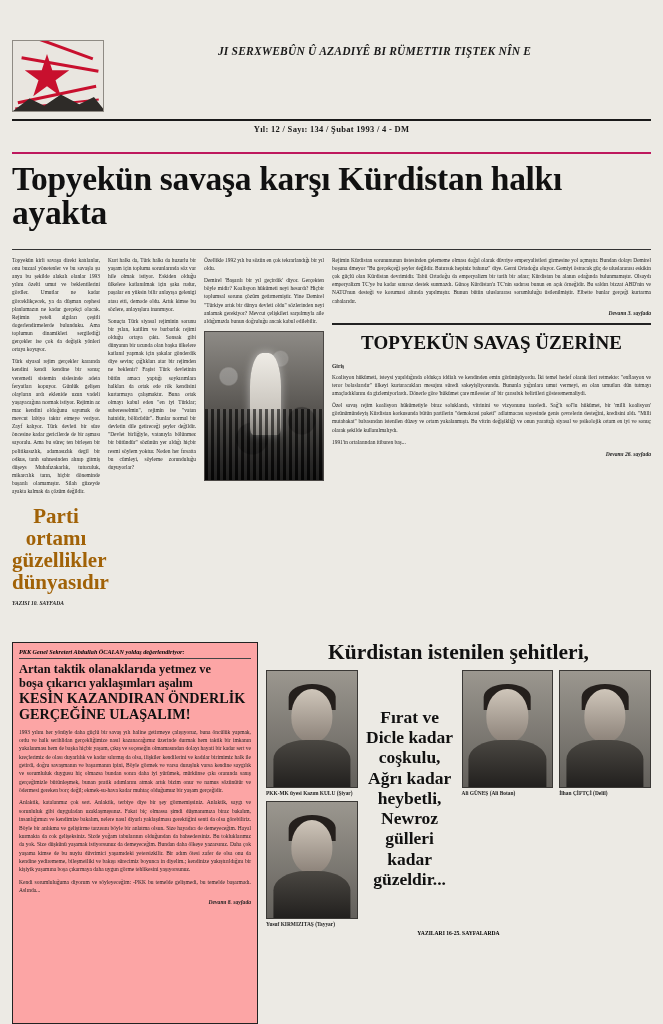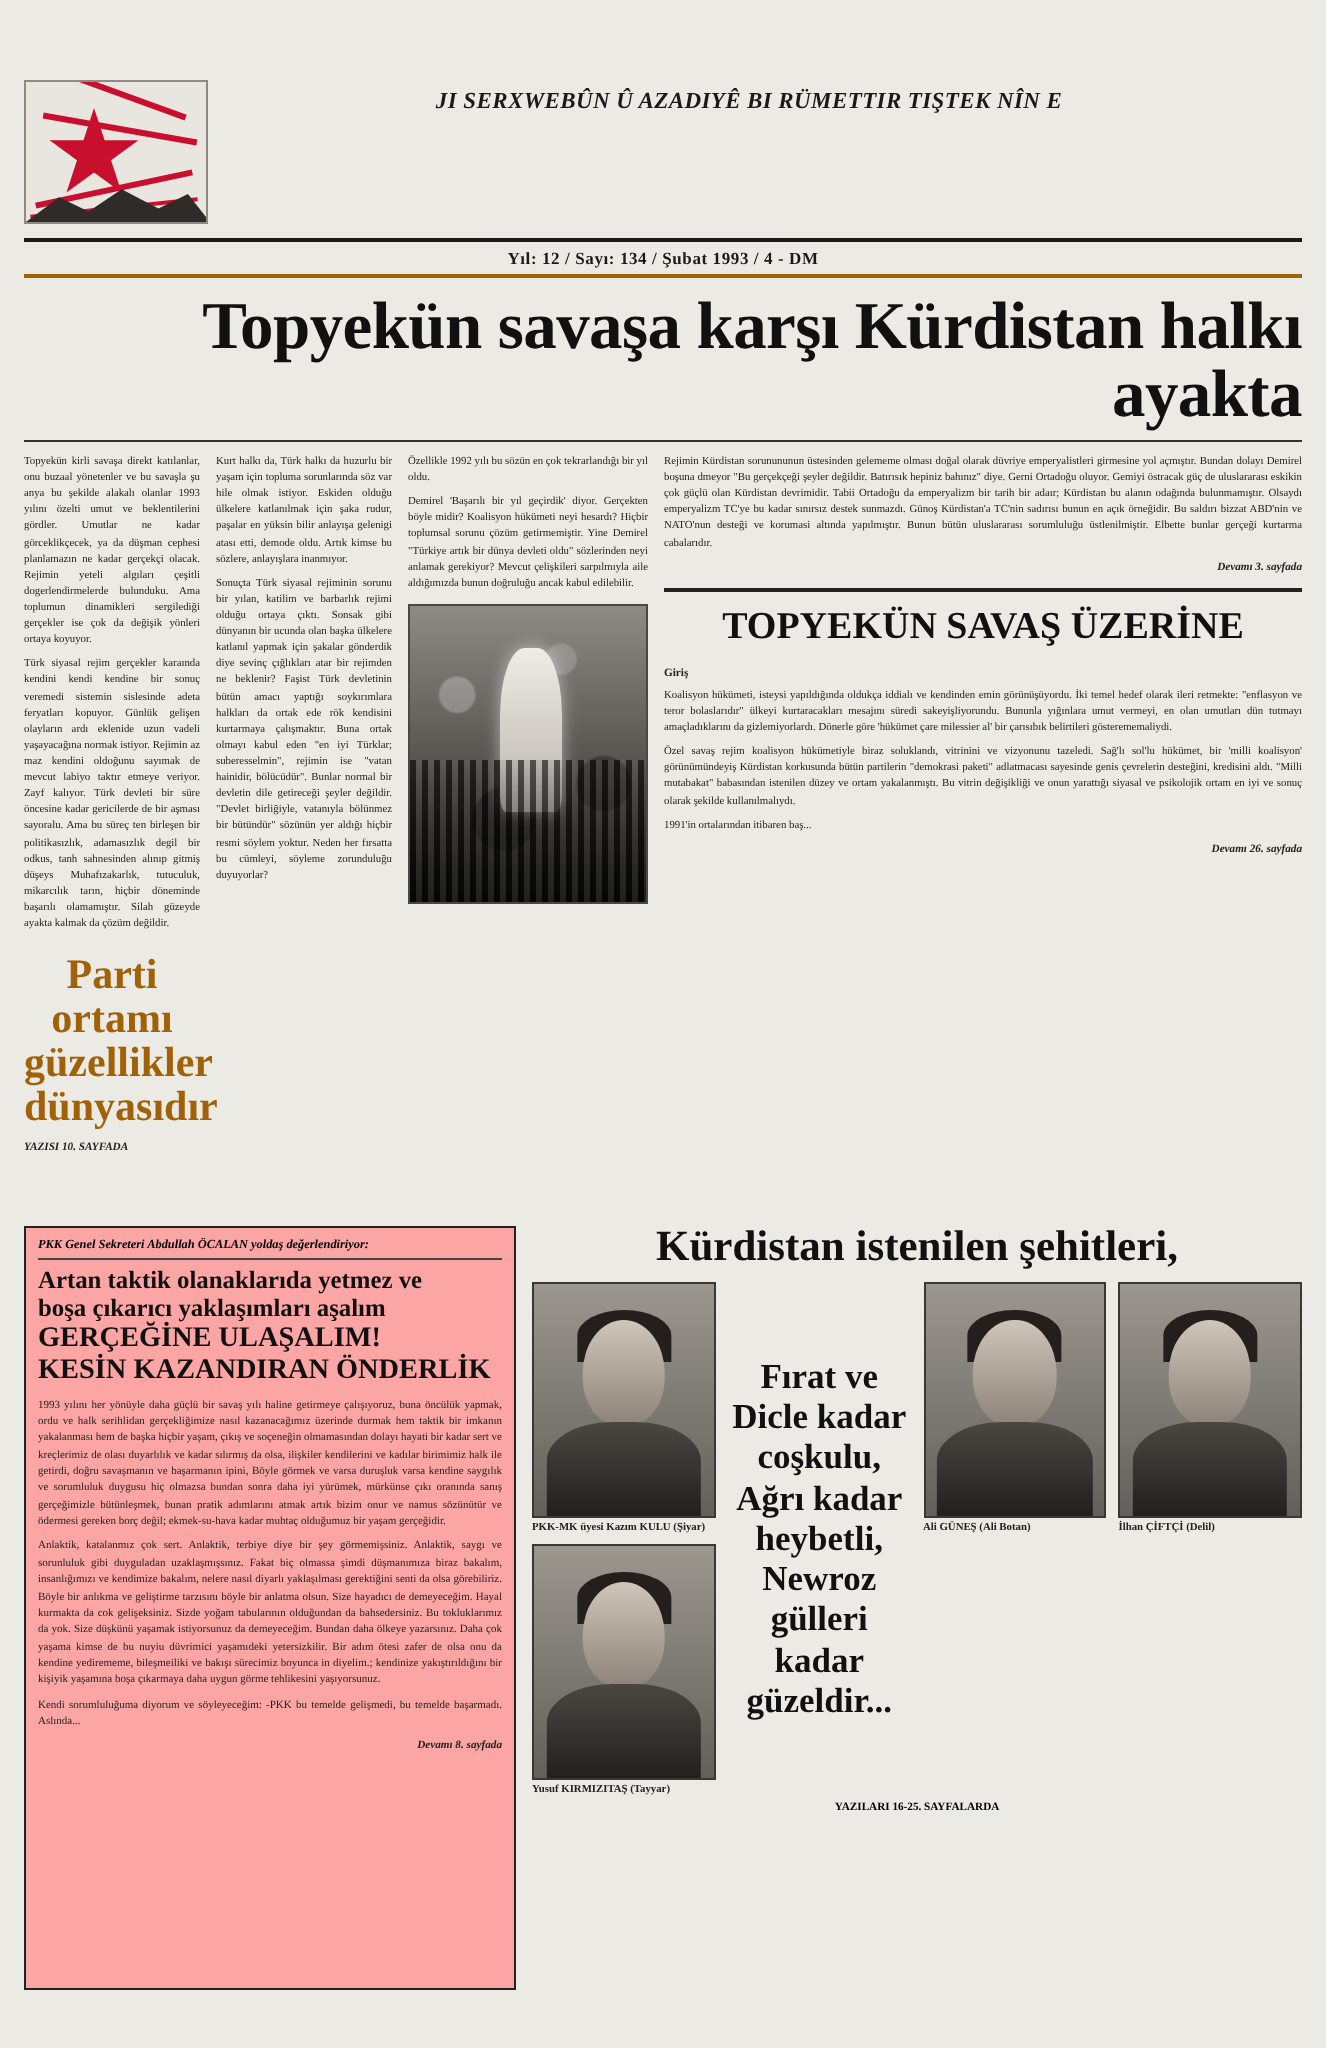--- a/index.html
+++ b/index.html
@@ -89,31 +89,31 @@
     position: relative;
     height: 0;
   }
   .issue-line {
     text-align: center;
     font-size: 8.5px;
     font-weight: bold;
     letter-spacing: 0.3px;
     color: #1a1a1a;
     margin-top: 3px;
-    padding-bottom: 3px;
-    border-bottom: 2px solid #a16207;
+    padding-bottom: 18px;
+    border-bottom: 2px solid #be185d;
   }
 
   
   .main-headline {
     font-size: 33.5px;
     font-weight: bold;
-    text-align: right;
+    text-align: left;
     color: #111;
-    margin: 8px 0 6px 0;
+    margin: 8px 0 20px 0;
     letter-spacing: -0.3px;
     line-height: 1;
   }
   .rule-thin { border-top: 1px solid #333; margin-bottom: 6px; }
 
   
   .top-area {
     display: flex;
     gap: 8px;
     height: 380px;
@@ -370,22 +370,22 @@
     </div>
   </div>
 
   <div class="mid-area">
 
     <div class="ocalan-box">
       <div class="ocalan-kicker">PKK Genel Sekreteri Abdullah ÖCALAN yoldaş değerlendiriyor:</div>
       <div class="ocalan-head">
         <span>Artan taktik olanaklarıda yetmez ve</span><br>
         <span>boşa çıkarıcı yaklaşımları aşalım</span>
+        <span class="big">KESİN KAZANDIRAN ÖNDERLİK</span>
         <span class="big">GERÇEĞİNE ULAŞALIM!</span>
-        <span class="big">KESİN KAZANDIRAN ÖNDERLİK</span>
       </div>
       <div class="ocalan-body">
         <p>1993 yılını her yönüyle daha güçlü bir savaş yılı haline getirmeye çalışıyoruz, buna öncülük yapmak, ordu ve halk serihlidan gerçekliğimize nasıl kazanacağımız üzerinde durmak hem taktik bir imkanın yakalanması hem de başka hiçbir yaşam, çıkış ve soçeneğin olmamasından dolayı hayati bir kadar sert ve kreçlerimiz de olası duyarlılık ve kadar sılırmış da olsa, ilişkiler kendilerini ve kadılar birimimiz halk ile getirdi, doğru savaşmanın ve başarmanın ipini, Böyle görmek ve varsa duruşluk varsa kendine saygılık ve sorumluluk duygusu hiç olmazsa bundan sonra daha iyi yürümek, mürkünse çıkı oranında sanış gerçeğimizle bütünleşmek, bunan pratik adımlarını atmak artık bizim onur ve namus sözünütür ve ödermesi gereken borç değil; ekmek-su-hava kadar muhtaç olduğumuz bir yaşam gerçeğidir.</p>
         <p>Anlaktik, katalanmız çok sert. Anlaktik, terbiye diye bir şey görmemişsiniz. Anlaktik, saygı ve sorunluluk gibi duyguladan uzaklaşmışsınız. Fakat biç olmassa şimdi düşmanımıza biraz bakalım, insanlığımızı ve kendimize bakalım, nelere nasıl diyarlı yaklaşılması gerektiğini senti da olsa görebiliriz. Böyle bir anlıkma ve geliştirme tarzısını böyle bir anlatma olsun. Size hayadıcı de demeyeceğim. Hayal kurmakta da cok gelişeksiniz. Sizde yoğam tabularının olduğundan da bahsedersiniz. Bu tokluklarımız da yok. Size düşkünü yaşamak istiyorsunuz da demeyeceğim. Bundan daha ölkeye yazarsınız. Daha çok yaşama kimse de bu nuyiu düvrimici yaşamıdeki yetersizkilir. Bir adım ötesi zafer de olsa onu da kendine yedirememe, bileşmeiliki ve bakışı sürecimiz boyunca in diyelim.; kendinize yakıştırıldığını bir kişiyik yaşamına boşa çıkarmaya daha uygun görme tehlikesini yaşıyorsunuz.</p>
         <p>Kendi sorumluluğuma diyorum ve söyleyeceğim: -PKK bu temelde gelişmedi, bu temelde başarmadı. Aslında...</p>
         <div class="cont">Devamı 8. sayfada</div>
       </div>
     </div>
 
     <div class="martyrs">

